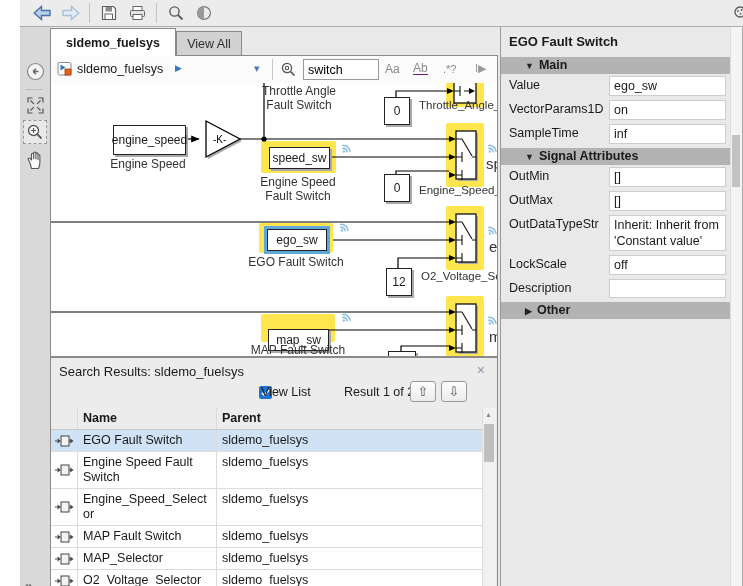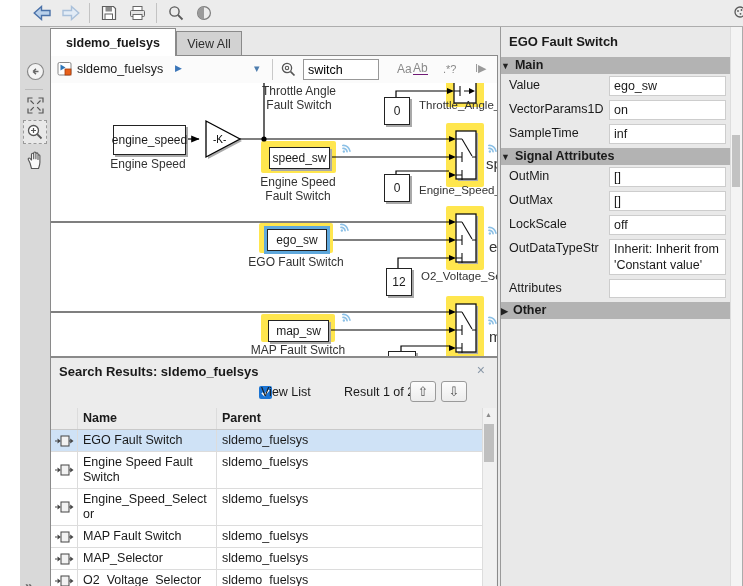--- a/index.html
+++ b/index.html
@@ -26,39 +26,39 @@
        border:1px solid #8a8a8a;box-sizing:border-box;z-index:1;}
   #doc-toolbar{position:absolute;left:0;top:0;width:446px;height:27px;background:#fbfbfb;border-bottom:1px solid #cfcfcf;}
   #doc-toolbar .abs{position:absolute;}
   #bc-name{left:26px;top:6px;font-size:12.5px;}
   #bc-caret{left:124px;top:7px;font-size:9px;color:#3a75b8;}
   #bc-drop{left:203px;top:6px;font-size:11px;color:#4d7dae;}
   #dt-sep{left:221px;top:3px;width:1px;height:21px;background:#c9c9c9;}
   #search-input{left:252px;top:3px;width:66px;height:17px;border:1px solid #989898;font-size:12.5px;
                 font-family:"Liberation Sans",sans-serif;padding:1px 4px;}
   .sopt{font-size:12px;color:#8a8a8a;top:6px;}
-  #opt-case{left:346px;text-align:center;}
+  #opt-case{left:334px;text-align:center;}
   #opt-word{left:362px;border-bottom:1px solid #701a75;line-height:12px;}
   #opt-regex{left:392px;font-size:11px;top:7px;}
   #opt-next{left:424px;color:#9a9a9a;font-size:11px;}
   
   #canvas{position:absolute;left:0;top:27px;width:446px;height:273px;background:#fff;overflow:hidden;}
   #canvas .hl{position:absolute;background:#FFE64E;border-radius:2px;z-index:1;}
   #wires{position:absolute;left:0;top:0;z-index:2;}
   .blk{position:absolute;background:#fff;border:1px solid #222;box-shadow:2px 2px 0 #a9a9a9;
        display:flex;align-items:center;justify-content:center;font-size:12px;z-index:3;}
   .blk-label{position:absolute;font-size:12px;color:#333;white-space:nowrap;transform:translateX(-50%);z-index:4;}
   .blk-label-left{position:absolute;font-size:11.5px;color:#333;white-space:nowrap;z-index:4;}
   .sig{position:absolute;font-size:15px;color:#333;z-index:4;}
   .wifi{position:absolute;z-index:4;}
   #ego-block{box-shadow:0 0 0 3px #5FA8DC,2px 2px 0 #a9a9a9;}
   
   #results{position:absolute;left:30px;top:357px;width:448px;height:229px;background:#ececec;
            border:1px solid #8a8a8a;border-bottom:none;box-sizing:border-box;z-index:1;}
-  #res-title{position:absolute;left:8px;top:6px;font-size:13px;font-weight:bold;}
+  #res-title{position:absolute;left:8px;top:6px;font-size:13px;font-weight:normal;}
   #res-close{position:absolute;right:12px;top:4px;font-size:14px;color:#8a98a8;}
   #res-check{position:absolute;left:208px;top:27px;width:13px;height:13px;}
   #res-viewlist{position:absolute;left:210px;top:27px;font-size:12.5px;}
   #res-count{position:absolute;left:293px;top:27px;font-size:12.5px;}
   .nav-btn{position:absolute;top:23px;width:26px;height:21px;border:1px solid #9a9a9a;border-radius:3px;
            background:linear-gradient(#fcfcfc,#ececec);display:flex;align-items:center;justify-content:center;
            font-size:13px;color:#555;box-sizing:border-box;}
   #btn-prev{left:359px;} #btn-next{left:390px;}
   #res-table{position:absolute;left:0;top:50px;width:431px;bottom:0;background:#fff;overflow:hidden;}
   .rt-row{display:flex;border-bottom:1px solid #dcdcdc;background:#fff;align-items:stretch;}
@@ -70,21 +70,21 @@
            overflow-wrap:anywhere;word-break:break-word;line-height:15px;}
   .rt-parent{flex:1;padding:3px 5px;font-size:12.5px;line-height:15px;}
   #res-scroll{position:absolute;left:431px;top:50px;width:13px;bottom:0;background:#f1f1f1;border-left:1px solid #ddd;}
   #res-scroll .up{position:absolute;left:2px;top:3px;font-size:7px;color:#8a8a8a;}
   #res-thumb{position:absolute;left:1px;top:16px;width:10px;height:38px;background:#bfbfbf;}
   
   #inspector{position:absolute;left:480px;top:27px;width:242px;height:559px;background:#e9e9e9;
              border-left:1px solid #9a9a9a;box-sizing:border-box;}
   #pi-title{font-size:13px;font-weight:bold;padding:7px 0 6px 8px;}
   .pi-sec{height:17px;line-height:17px;background:#b3b3b3;font-size:12.5px;font-weight:bold;
-          padding-left:0;margin-top:2px;}
+          padding-left:24px;margin-top:2px;}
   .pi-sec .caret{display:inline-block;font-size:9px;margin-right:5px;color:#222;}
   .pi-row{display:flex;padding:2px 16px 2px 8px;align-items:flex-start;}
   .pi-label{width:100px;flex:none;font-size:12.5px;padding-top:2px;}
   .pi-value{flex:1;background:#fff;border:1px solid #cdcdcd;font-size:12.5px;padding:1px 4px;min-height:15px;line-height:16px;}
   #pi-scroll{position:absolute;right:0;top:0;width:11px;height:559px;background:#f4f4f4;border-left:1px solid #ddd;}
   #pi-thumb{position:absolute;left:1px;top:108px;width:8px;height:52px;background:#c2c2c2;}
   
   #rstrip{position:absolute;left:722px;top:27px;width:21px;height:559px;background:#d4d4d4;border-left:1px solid #ababab;box-sizing:border-box;}
   #pi-tab{position:absolute;left:1px;top:3px;width:18px;height:148px;background:#fff;border:1px solid #999;
           box-sizing:border-box;writing-mode:vertical-rl;text-align:center;font-size:12px;font-weight:bold;color:#222;}
@@ -262,21 +262,21 @@
       <div class="blk-label" style="left:248px;top:1px">Throttle Angle</div>
       <div class="blk-label" style="left:248px;top:15px">Fault Switch</div>
 
       <div class="blk" style="left:218px;top:64px;width:59px;height:20px">speed_sw</div>
       <div class="blk-label" style="left:247px;top:92px">Engine Speed</div>
       <div class="blk-label" style="left:247px;top:106px">Fault Switch</div>
 
       <div class="blk" id="ego-block" style="left:216px;top:146px;width:58px;height:20px">ego_sw</div>
       <div class="blk-label" style="left:245px;top:172px">EGO Fault Switch</div>
 
-      <div class="blk" style="left:217px;top:237px;width:59px;height:20px">map_sw</div>
+      <div class="blk" style="left:217px;top:246px;width:59px;height:20px">map_sw</div>
       <div class="blk-label" style="left:247px;top:260px">MAP Fault Switch</div>
 
       <div class="blk" style="left:333px;top:14px;width:24px;height:26px">0</div>
       <div class="blk" style="left:333px;top:91px;width:24px;height:26px">0</div>
       <div class="blk" style="left:335px;top:185px;width:24px;height:26px">12</div>
       <div class="blk" style="left:337px;top:268px;width:26px;height:12px"></div>
 
       <div class="blk-label-left" style="left:368px;top:16px">Throttle_Angle_Se</div>
       <div class="blk-label-left" style="left:368px;top:101px">Engine_Speed_Se</div>
       <div class="blk-label-left" style="left:370px;top:187px">O2_Voltage_Sel</div>
@@ -452,30 +452,30 @@
     <div class="pi-sec"><span class="caret">▼</span><span>Signal Attributes</span></div>
     <div class="pi-row">
       <div class="pi-label">OutMin</div>
       <div class="pi-value">[]</div>
     </div>
     <div class="pi-row">
       <div class="pi-label">OutMax</div>
       <div class="pi-value">[]</div>
     </div>
     <div class="pi-row">
+      <div class="pi-label">OutDataTypeStr</div>
+      <div class="pi-value">Inherit: Inherit from 'Constant value'</div>
+    </div>
+    <div class="pi-row">
       <div class="pi-label">LockScale</div>
       <div class="pi-value">off</div>
     </div>
-    <div class="pi-row">
-      <div class="pi-label">OutDataTypeStr</div>
-      <div class="pi-value">Inherit: Inherit from 'Constant value'</div>
-    </div>
-
-    <div class="pi-row">
-      <div class="pi-label">Attributes</div>
+
+    <div class="pi-row">
+      <div class="pi-label">Description</div>
       <div class="pi-value"></div>
     </div>
 
     <div class="pi-sec"><span class="caret">▶</span><span>Other</span></div>
 
     <div id="pi-scroll">
       <div id="pi-thumb"></div>
     </div>
   </div>
 

